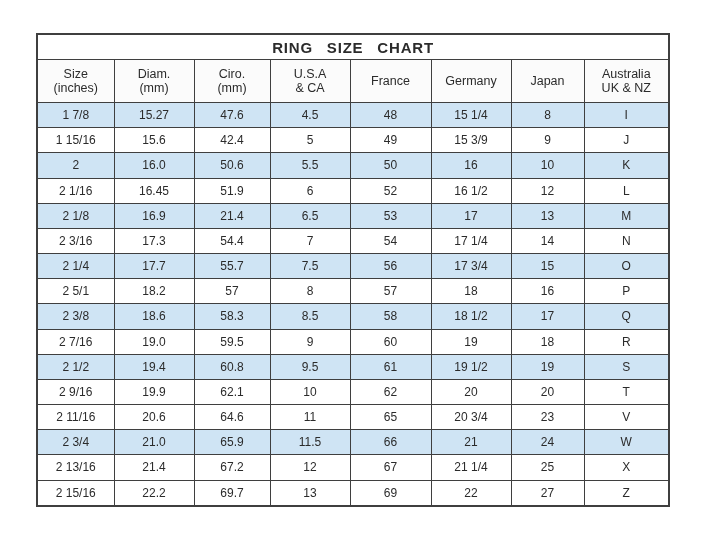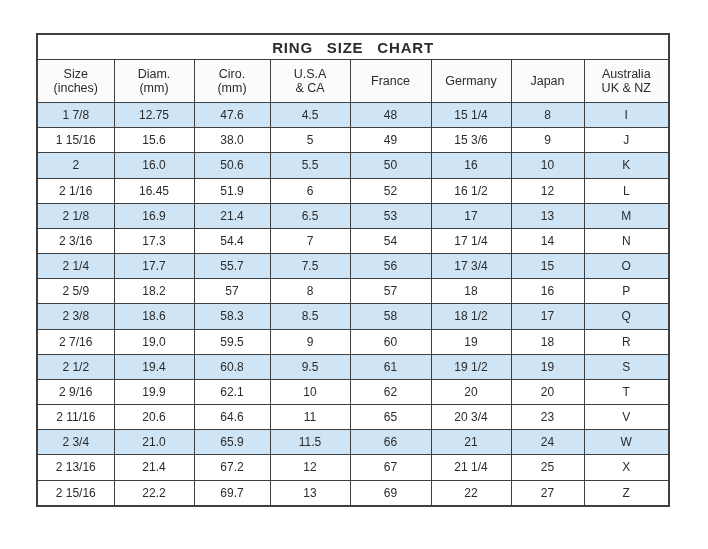--- a/index.html
+++ b/index.html
@@ -109,35 +109,35 @@
           </th>
           <th>
             <div>Australia</div>
             <div>UK &amp; NZ</div>
           </th>
         </tr>
     </thead>
     <tbody id="table-body">
         <tr class="alt">
           <td>1 7/8</td>
-          <td>12.75</td>
+          <td>15.27</td>
           <td>47.6</td>
           <td>4.5</td>
           <td>48</td>
           <td>15 1/4</td>
           <td>8</td>
           <td>I</td>
         </tr>
         <tr>
           <td>1 15/16</td>
           <td>15.6</td>
-          <td>38.0</td>
+          <td>42.4</td>
           <td>5</td>
           <td>49</td>
-          <td>15 3/6</td>
+          <td>15 3/9</td>
           <td>9</td>
           <td>J</td>
         </tr>
         <tr class="alt">
           <td>2</td>
           <td>16.0</td>
           <td>50.6</td>
           <td>5.5</td>
           <td>50</td>
           <td>16</td>
@@ -178,21 +178,21 @@
           <td>2 1/4</td>
           <td>17.7</td>
           <td>55.7</td>
           <td>7.5</td>
           <td>56</td>
           <td>17 3/4</td>
           <td>15</td>
           <td>O</td>
         </tr>
         <tr>
-          <td>2 5/9</td>
+          <td>2 5/1</td>
           <td>18.2</td>
           <td>57</td>
           <td>8</td>
           <td>57</td>
           <td>18</td>
           <td>16</td>
           <td>P</td>
         </tr>
         <tr class="alt">
           <td>2 3/8</td>

